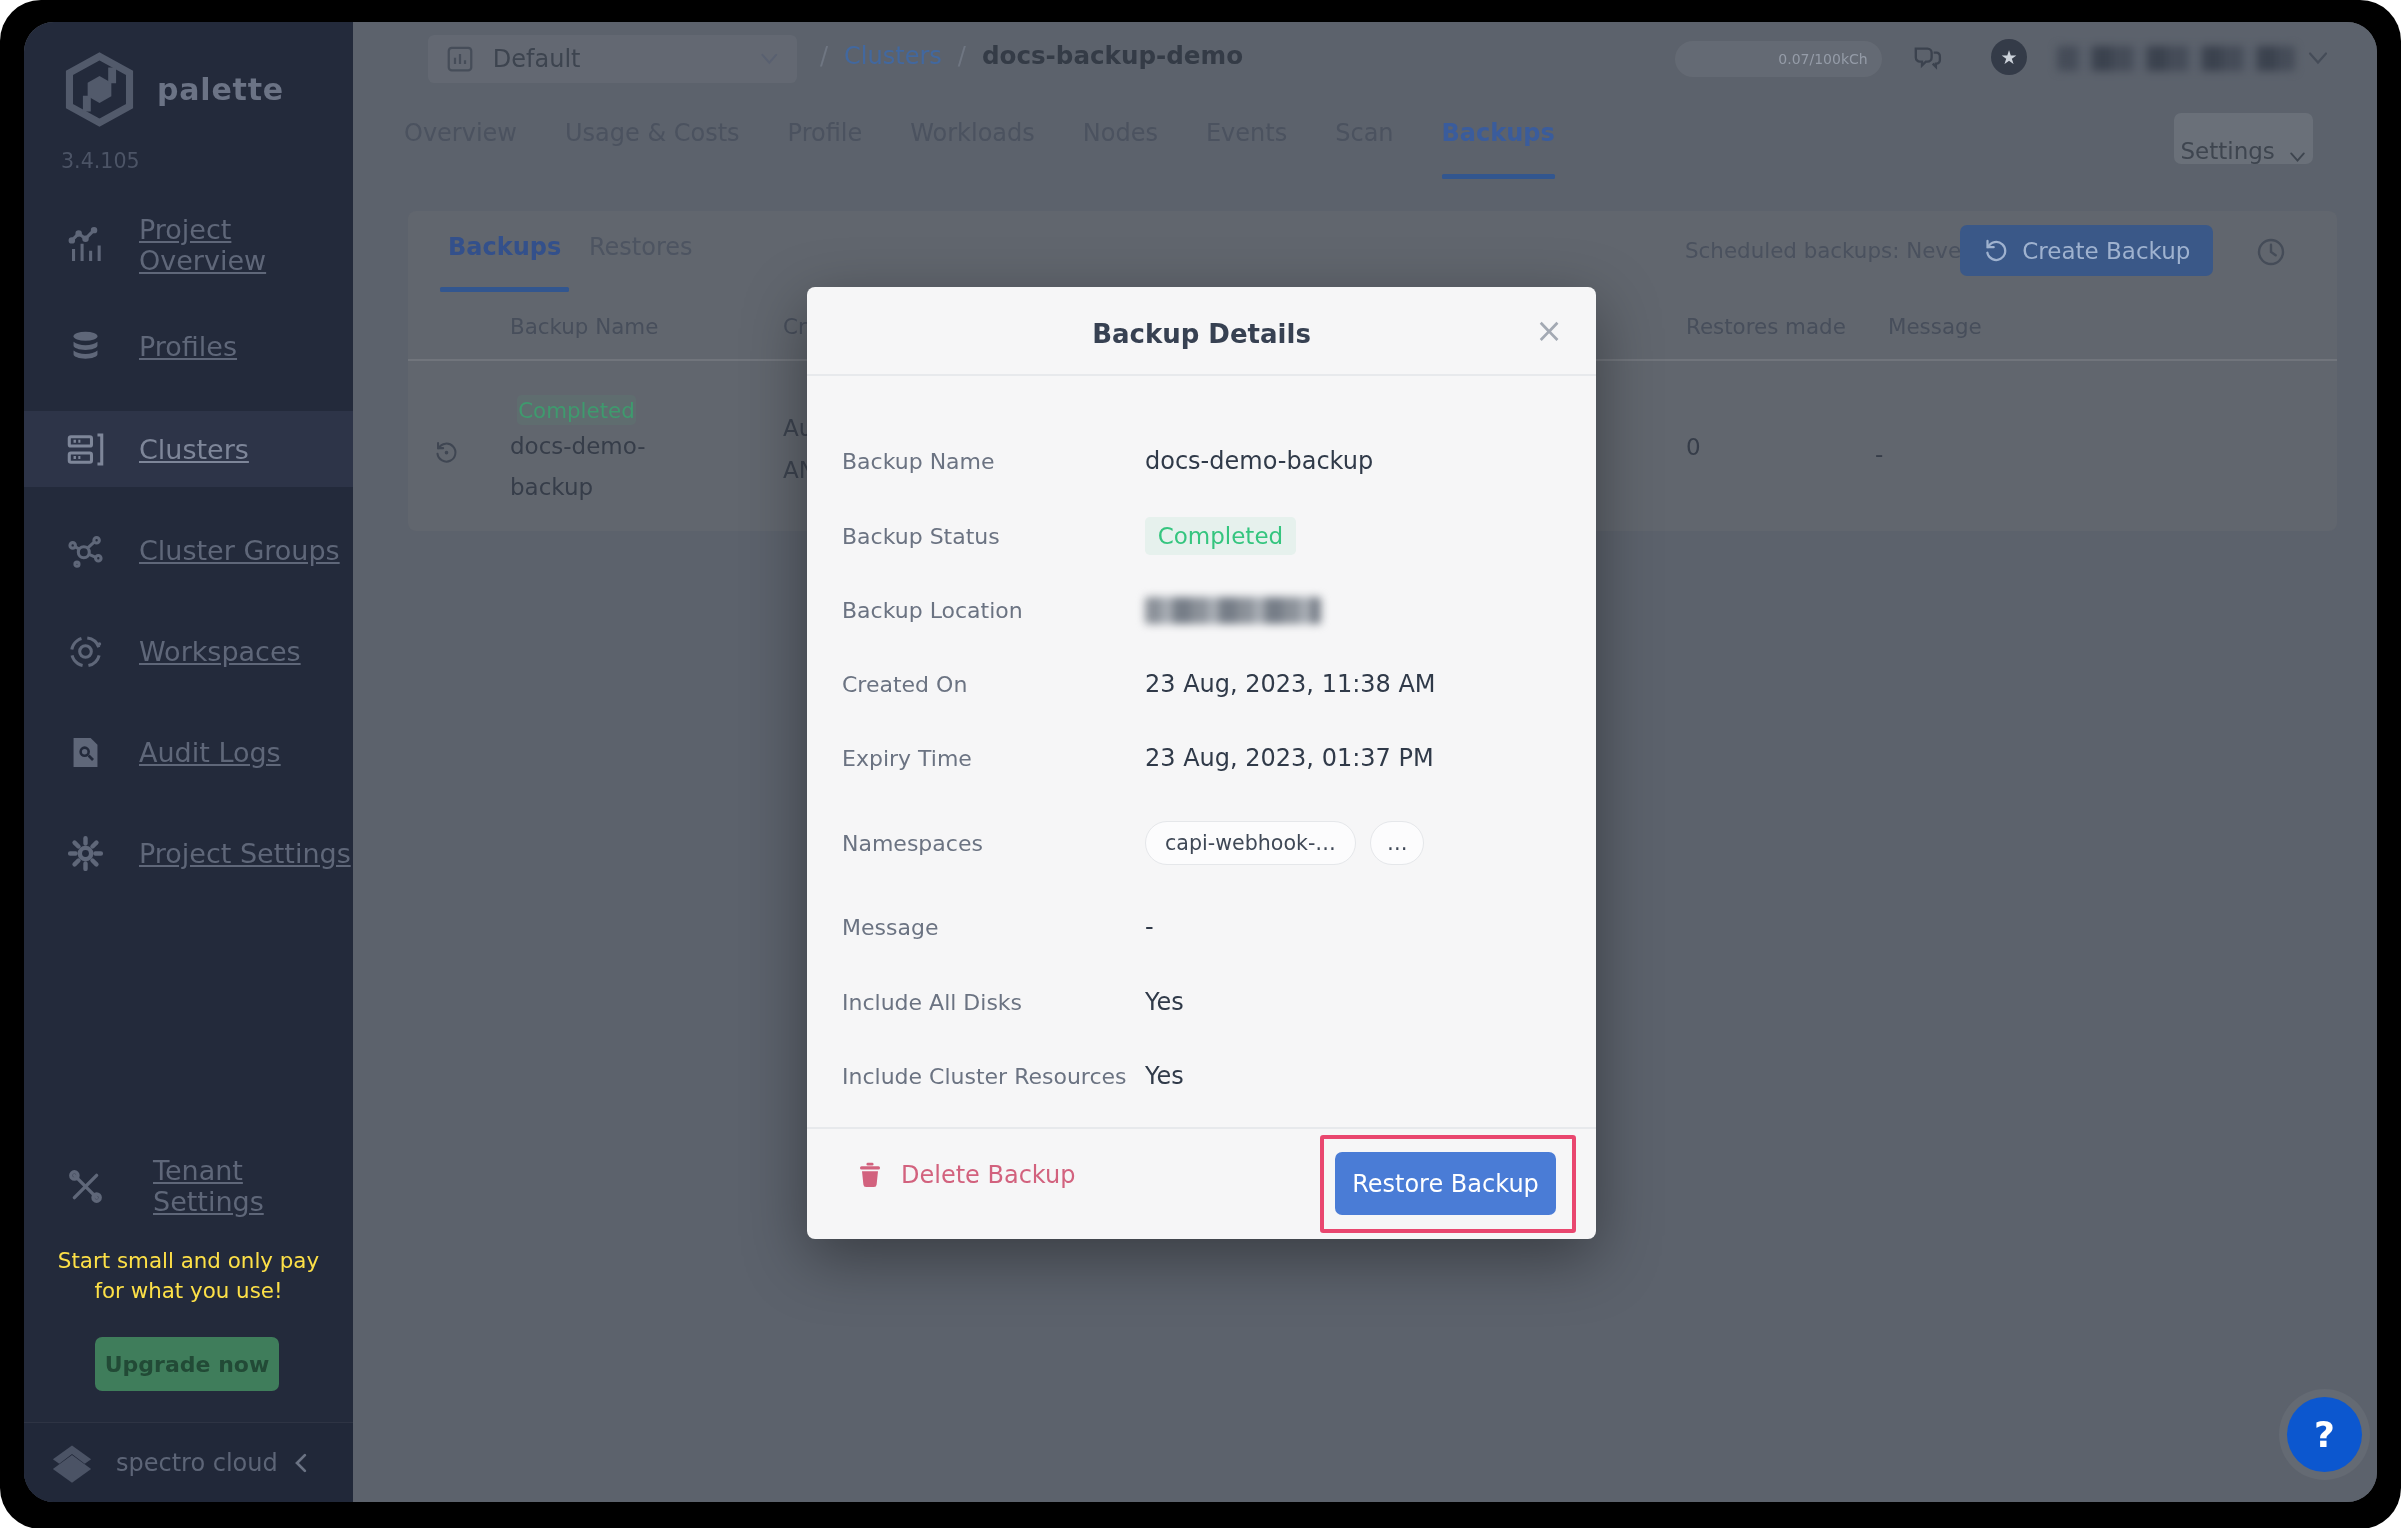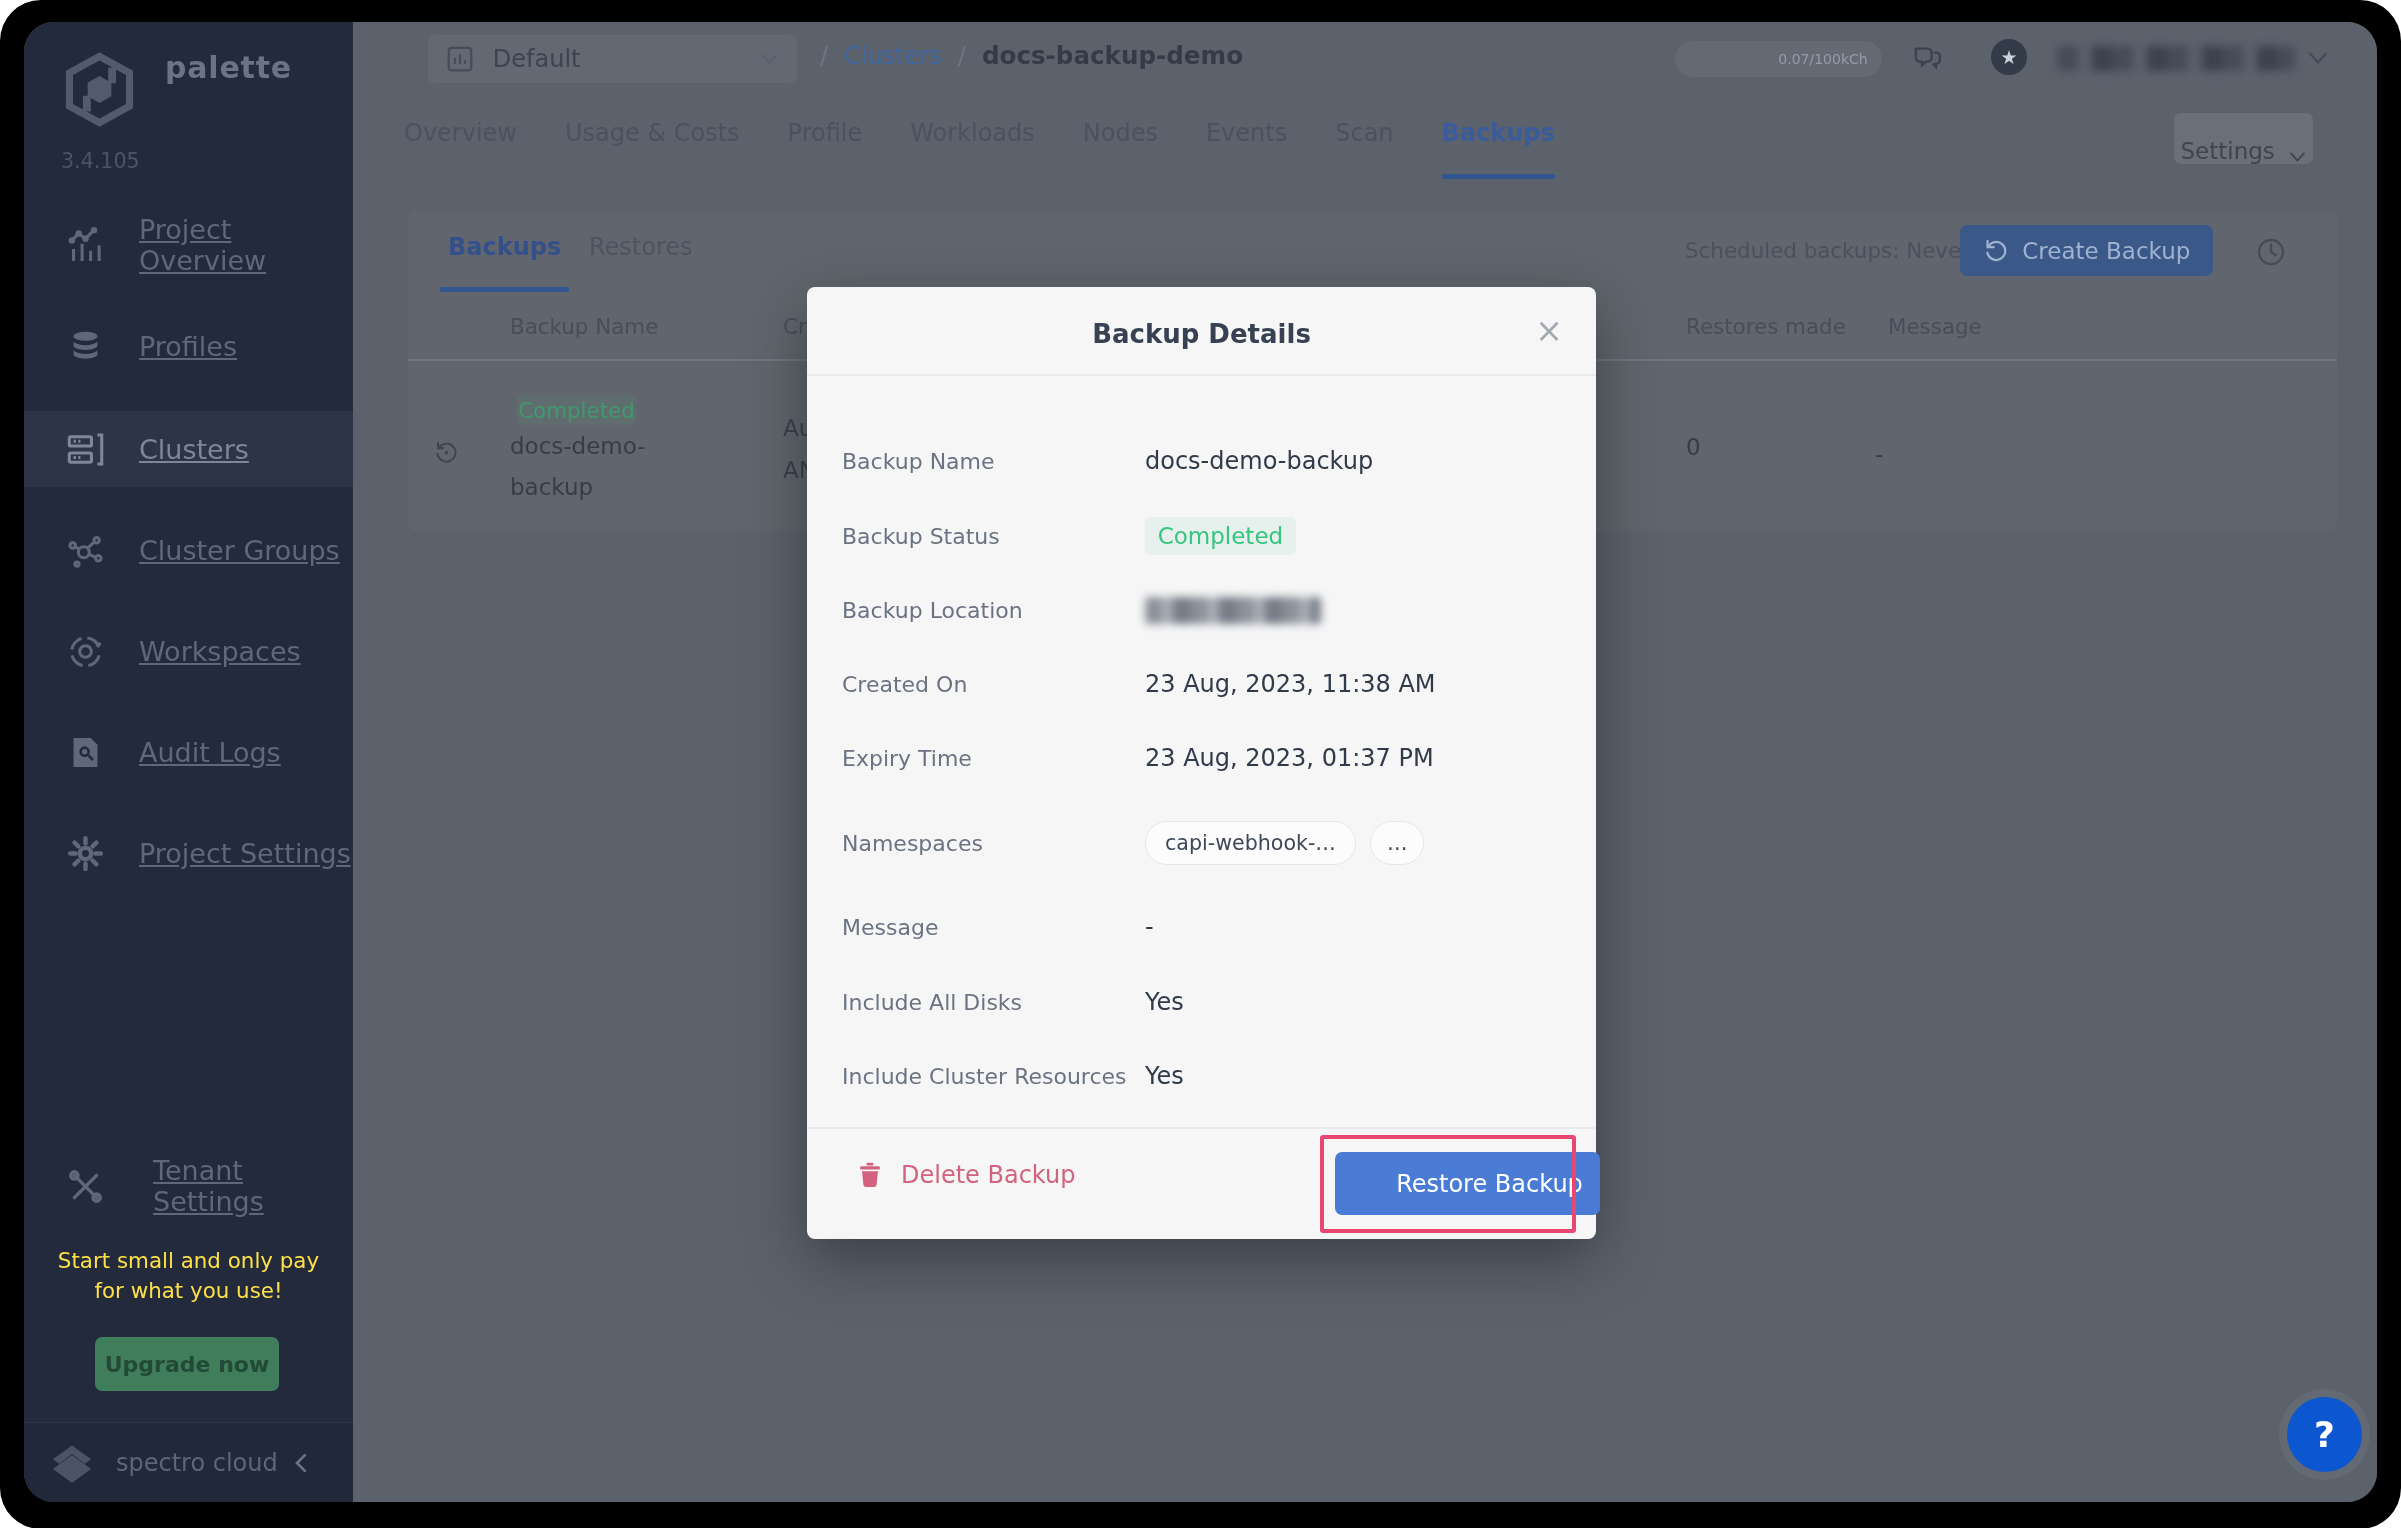--- a/index.html
+++ b/index.html
@@ -2,21 +2,21 @@
 <html style="font-size:12.7px"><head>
 <meta charset="utf-8">
 <style>
   html,body{margin:0;padding:0;background:#ffffff;}
   body{width:2401px;height:1529px;position:relative;font-family:"DejaVu Sans",sans-serif;-webkit-font-smoothing:antialiased;}
   .stage{position:absolute;inset:0;background:#000;border-radius:41px;overflow:hidden;}
   .app{position:absolute;left:24px;top:22px;right:24px;bottom:27px;border-radius:30px;overflow:hidden;background:#5c626c;}
 
   
   .sidebar{position:absolute;left:0;top:0;bottom:0;width:329px;background:#232a3b;}
-  .brand-row{position:absolute;left:36px;top:28px;display:flex;align-items:flex-start;gap:26px;}
+  .brand-row{position:absolute;left:36px;top:28px;display:flex;align-items:center;gap:18px;}
   .brand-name{font-size:30px;font-weight:600;letter-spacing:0.8px;color:#6b7385;}
   .version{position:absolute;left:37px;top:127px;font-size:20.6px;color:#4c5466;}
   .nav{position:absolute;left:0;right:0;top:185px;}
   .nav-item{position:absolute;left:0;right:0;height:76px;display:flex;align-items:center;gap:33px;padding-left:41px;box-sizing:border-box;cursor:pointer;}
   .nav-item .nv-label{font-size:27px;color:#5f6779;text-decoration:underline;}
   .nav-item.active{background:#2d3448;}
   .nav-item.active .nv-label{color:#7e8699;}
   .nv-icon{width:41px;height:41px;flex:0 0 41px;}
   .upsell{position:absolute;left:0;right:0;top:1224px;text-align:center;}
   .upsell p{margin:0;font-size:21.4px;line-height:30px;color:#fde047;}
@@ -73,21 +73,21 @@
   .m-row{position:absolute;left:35px;right:32px;height:44px;display:flex;align-items:center;}
   .m-label{width:303px;font-size:22px;color:#6b7382;flex:0 0 303px;}
   .m-value{font-size:24px;color:#303a49;}
   .m-green{color:#35c57f;background:rgba(53,197,127,0.08);padding:6.3px 12.7px;border-radius:4.8px;font-size:23px;}
   .loc-redacted{width:176px;height:27px;border-radius:3.2px;filter:blur(4px);background:repeating-linear-gradient(90deg,#8b9199 0 16px,#a8adb4 16px 28.5px,#767d87 28.5px 46px);}
   .chip{height:44px;border-radius:24px;background:#fcfcfd;border:1.6px solid #e5e7ea;display:inline-flex;align-items:center;justify-content:center;padding:0 19px;font-size:20.6px;color:#3f4856;box-sizing:border-box;cursor:pointer;}
   .chip + .chip{margin-left:14.3px;min-width:54px;padding:0 9.5px;}
   .modal-footer-hr{position:absolute;left:0;right:0;top:840px;height:1.6px;background:#e7e9ec;}
   .delete-link{position:absolute;left:48px;top:871px;display:flex;align-items:center;gap:16px;cursor:pointer;}
   .delete-link span{font-size:24px;color:#d2627e;}
-  .restore-btn{position:absolute;left:528px;top:865px;width:221px;height:63px;border-radius:7.1px;background:#4a7cd6;color:#ffffff;font-size:24px;display:flex;align-items:center;justify-content:center;cursor:pointer;padding-left:44px;}
+  .restore-btn{position:absolute;left:528px;top:865px;width:221px;height:63px;border-radius:7.1px;background:#4a7cd6;color:#ffffff;font-size:24px;display:flex;align-items:center;justify-content:center;cursor:pointer;}
   .annotation-box{position:absolute;left:513px;top:848px;width:256px;height:98px;border:4.8px solid #e9476f;border-radius:3.2px;box-sizing:border-box;pointer-events:none;z-index:6;}
 
   
   .help-fab{position:absolute;left:2263px;top:1375px;width:75px;height:75px;border-radius:50%;background:#0c57cf;color:#fff;font-size:36px;font-weight:700;display:flex;align-items:center;justify-content:center;z-index:7;cursor:pointer;box-shadow:0 0 0 8px rgba(255,255,255,0.05);}
 
   svg{display:block;}
 </style>
 </head>
 <body>
 

